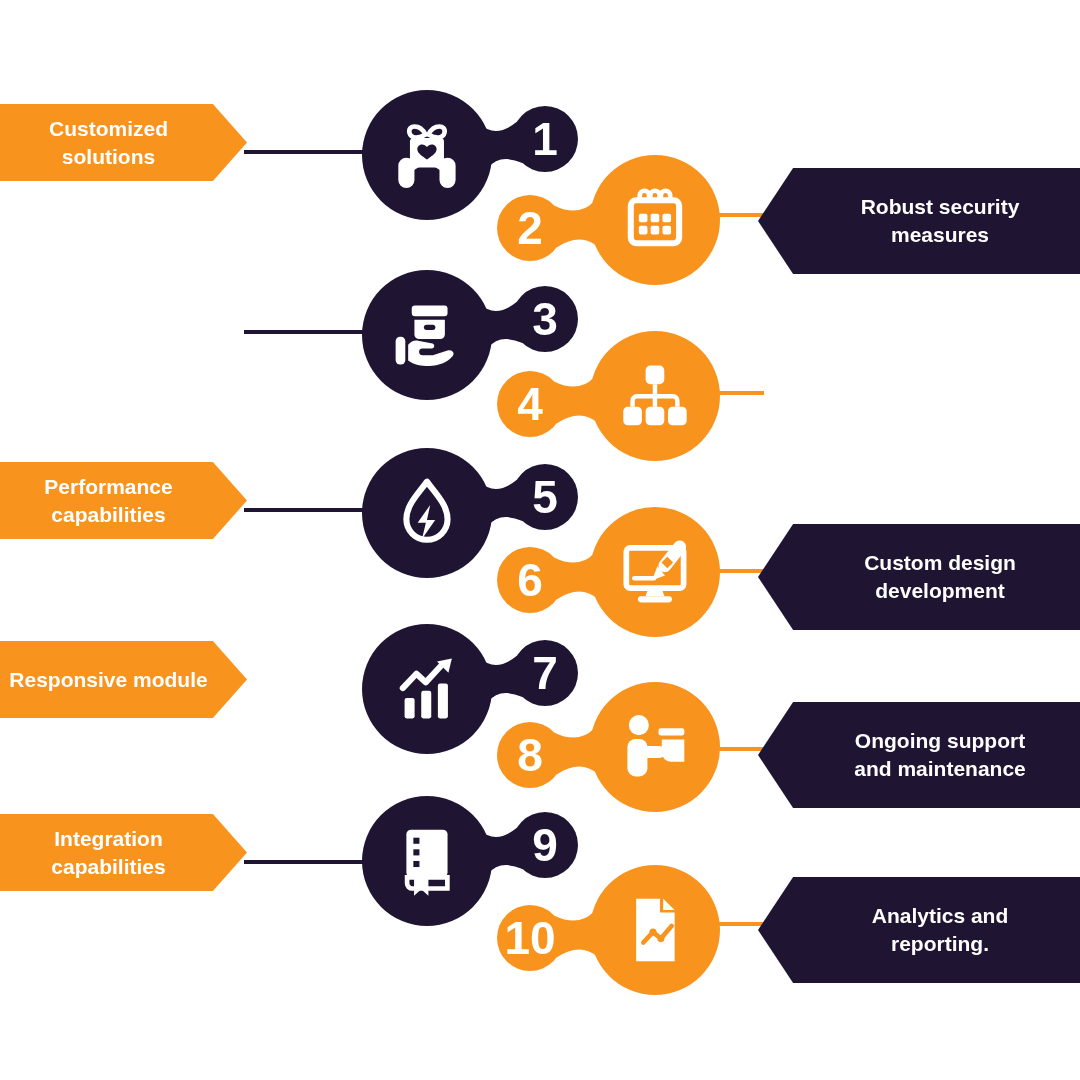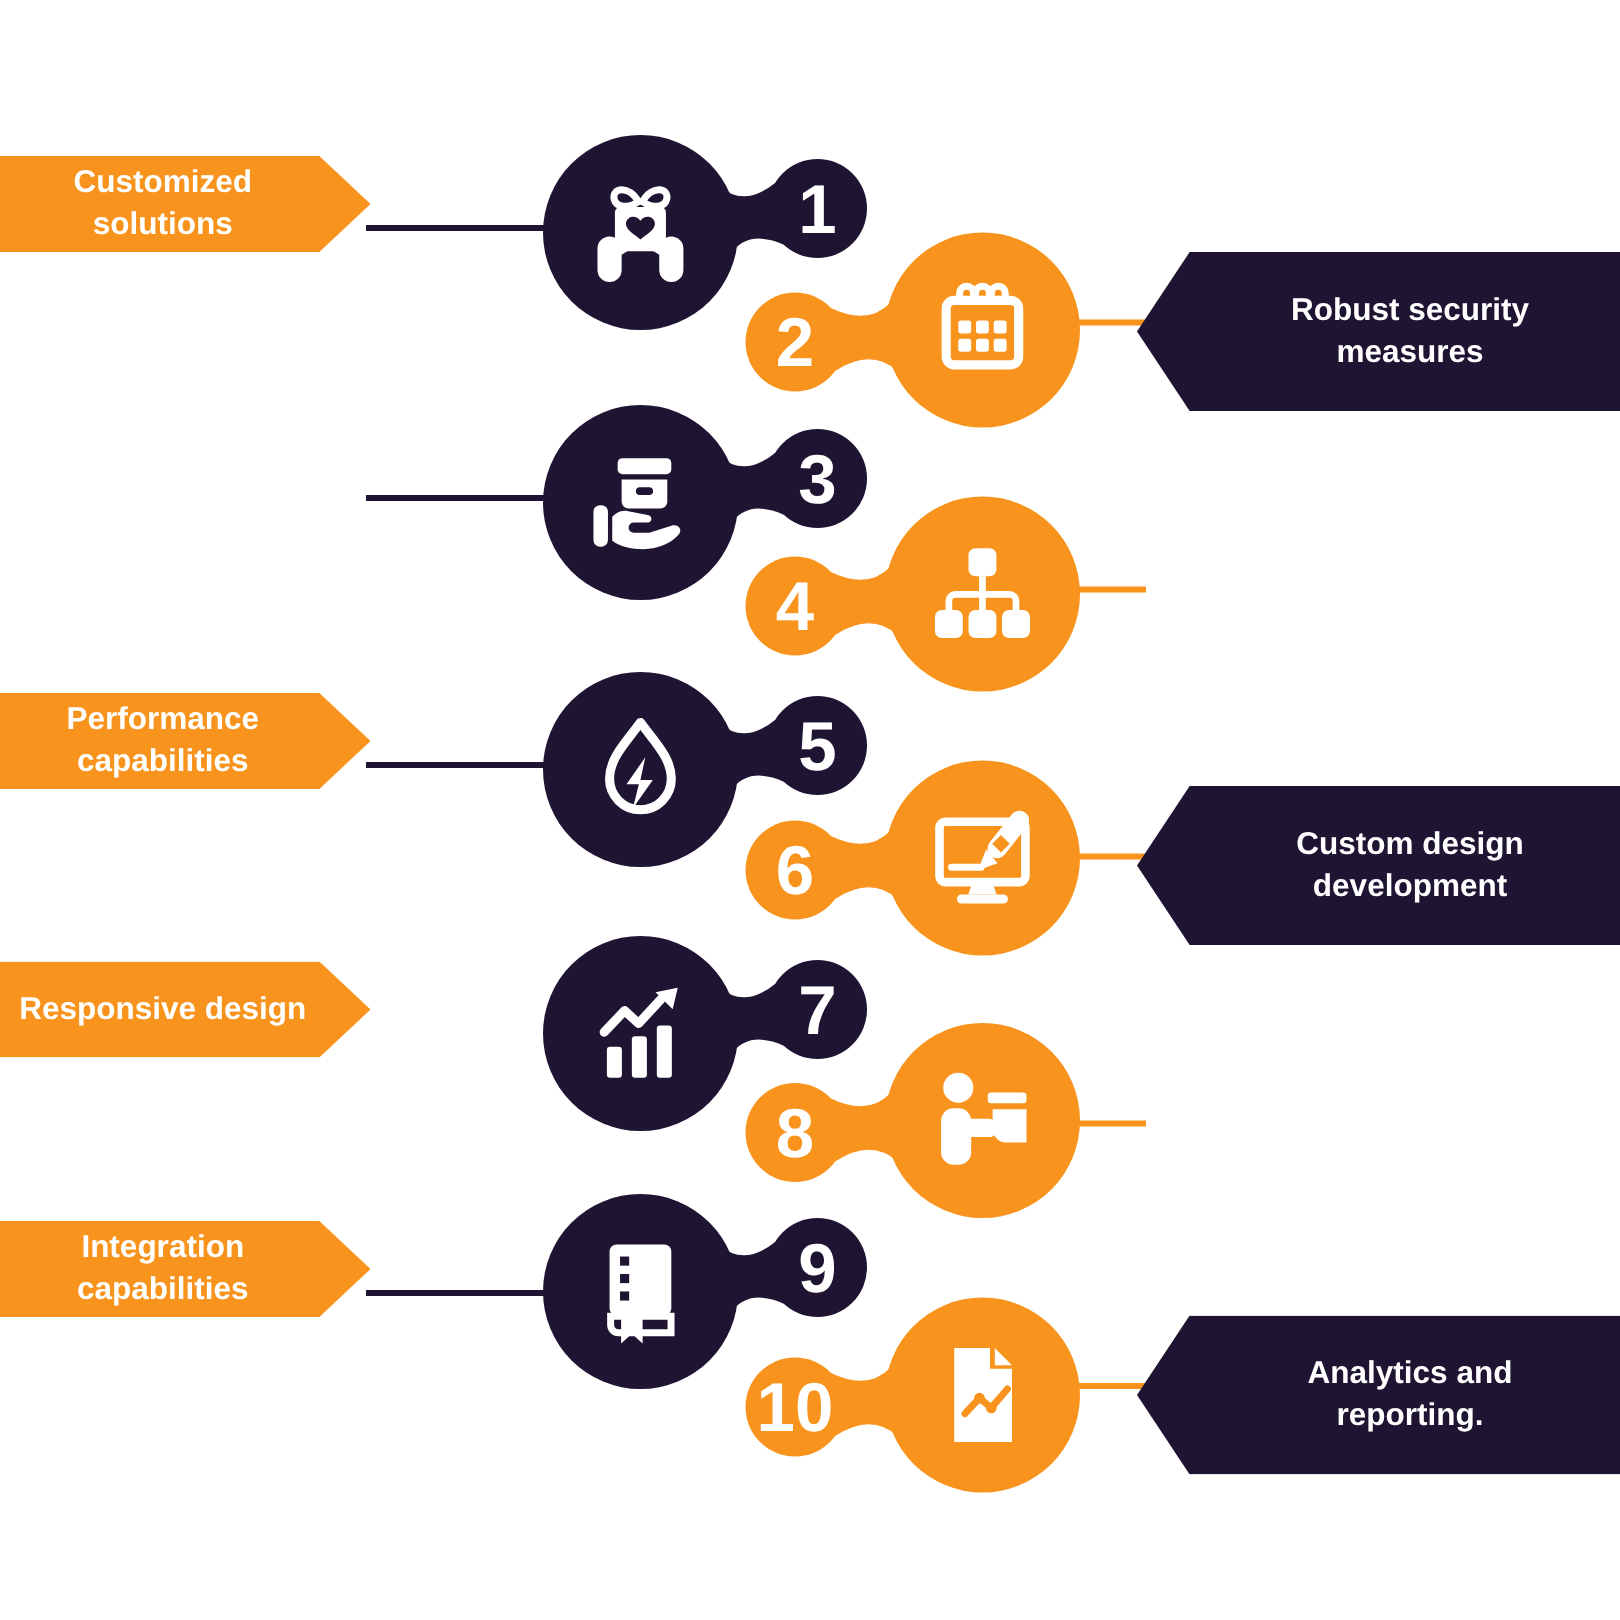--- a/index.html
+++ b/index.html
@@ -9,21 +9,21 @@
     background:#ffffff;
     font-family:"Liberation Sans","DejaVu Sans",sans-serif;
   }
   #art{position:absolute;left:0;top:0;}
   .banner{
     position:absolute; display:flex; align-items:center; justify-content:center;
     color:#fff; font-weight:700; font-size:21px; line-height:1.32; text-align:center;
     box-sizing:border-box;
   }
   .banner.left{
-    left:0; width:247px; height:64px; background:var(--orange);
+    left:0; width:247px; height:77px; background:var(--orange);
     clip-path:polygon(0 0, 86.2% 0, 100% 50%, 86.2% 100%, 0 100%);
     padding-right:30px;
   }
   .banner.right{
     left:758px; width:322px; height:106px; background:var(--dark);
     clip-path:polygon(0 50%, 10.9% 0, 100% 0, 100% 100%, 10.9% 100%);
     padding-left:42px;
   }
   .banner span{display:block; max-width:205px;}
   .banner.right span{max-width:200px;}
@@ -191,21 +191,24 @@
   <div class="banner right" style="top:168px">
       <span>Robust security measures</span>
     </div>
   <div class="banner left" style="top:462px">
       <span>Performance capabilities</span>
     </div>
   <div class="banner right" style="top:524px">
       <span>Custom design development</span>
     </div>
   <div class="banner left" style="top:641px">
-      <span>Responsive design</span>
+      <span>Responsive module</span>
+    </div>
+  <div class="banner right" style="top:702px">
+      <span>Ongoing support and maintenance</span>
     </div>
   <div class="banner right" style="top:877px">
       <span>Analytics and reporting.</span>
     </div>
   <div class="banner left" style="top:814px">
       <span>Integration capabilities</span>
     </div>
 </div>
 
 </body></html>

